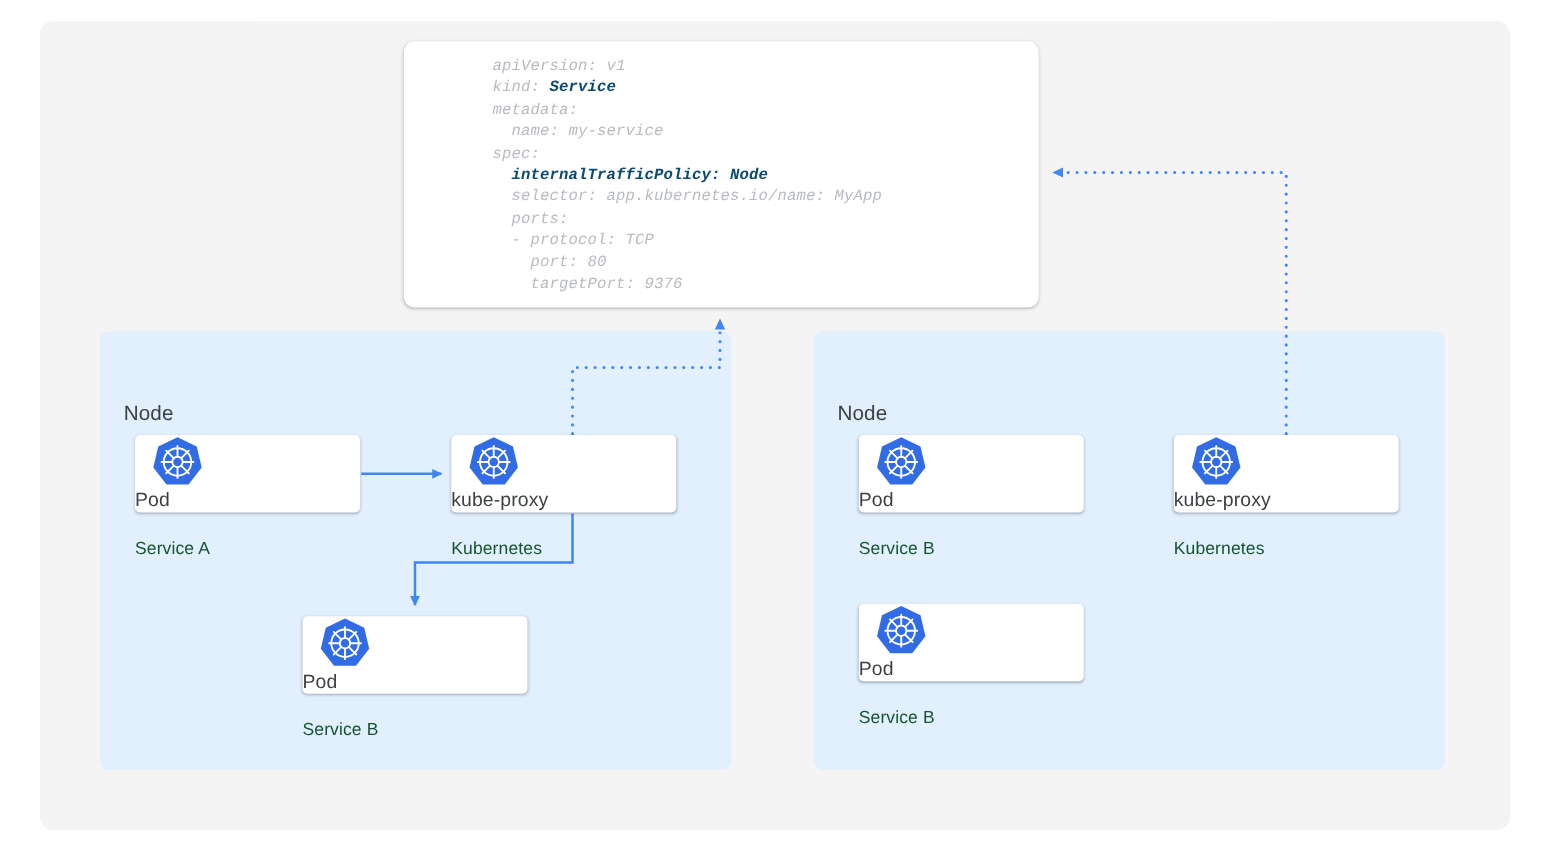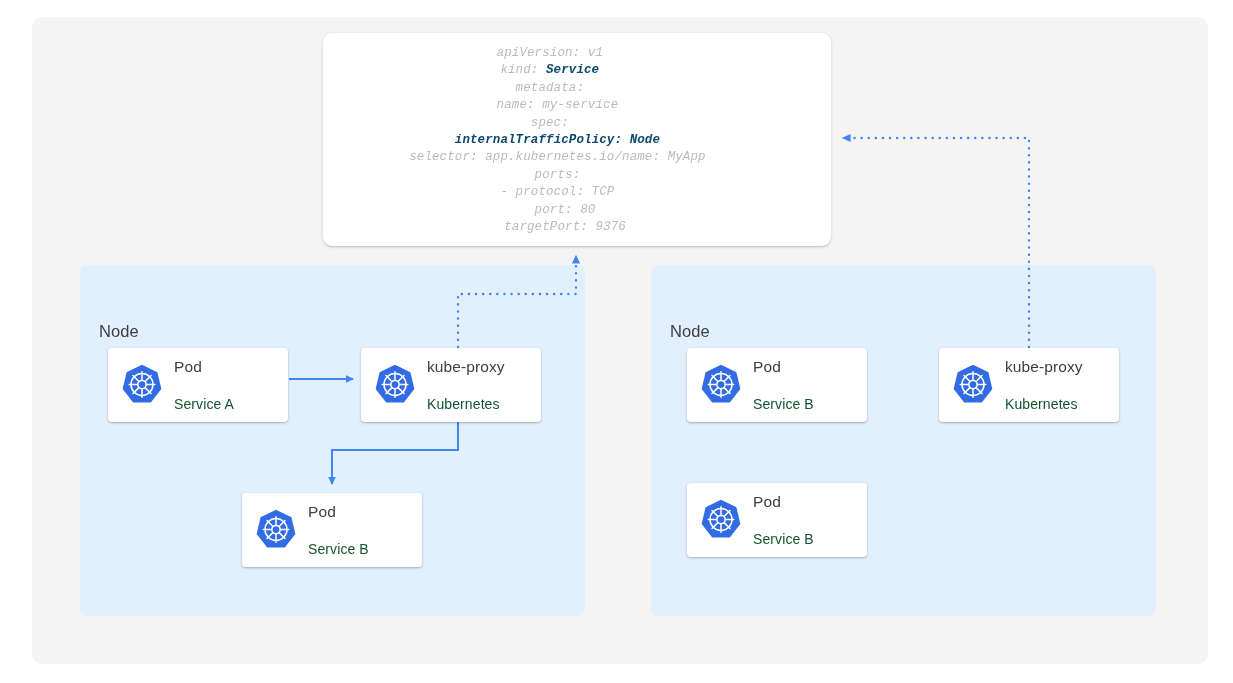--- a/index.html
+++ b/index.html
@@ -46,21 +46,20 @@
     left: 71px;
     top: 12px;
     margin: 0;
     font-family: "Liberation Mono", "DejaVu Sans Mono", monospace;
     font-style: italic;
     font-size: 12.5px;
     line-height: 17.4px;
     color: #b7bbbf;
     white-space: pre;
     letter-spacing: 0.1px;
-    text-align: center;
   }
   .yaml-text b {
     color: #0c4a6e;
     font-weight: bold;
   }
 
   
   .node-panel {
     position: absolute;
     background: #e2f0fd;
@@ -76,27 +75,28 @@
     color: #3c4043;
     letter-spacing: 0.1px;
     white-space: nowrap;
     margin-top: 44px;
   }
 
   
   .entity {
     position: absolute;
     width: 180px;
-    height: 74px;
+    height: 62px;
     background: #ffffff;
     border-radius: 4px;
     box-shadow: 0 1px 2px rgba(60,64,67,0.26), 0 1px 3px rgba(60,64,67,0.13);
     display: flex;
-    align-items: center;
+    align-items: flex-start;
     box-sizing: border-box;
+    flex-direction: column;
   }
   .entity .logo {
     width: 44px;
     height: 44px;
     margin-left: 12px;
     margin-right: 10px;
     flex: 0 0 44px;
     display: block;
   }
   .entity .etext {

